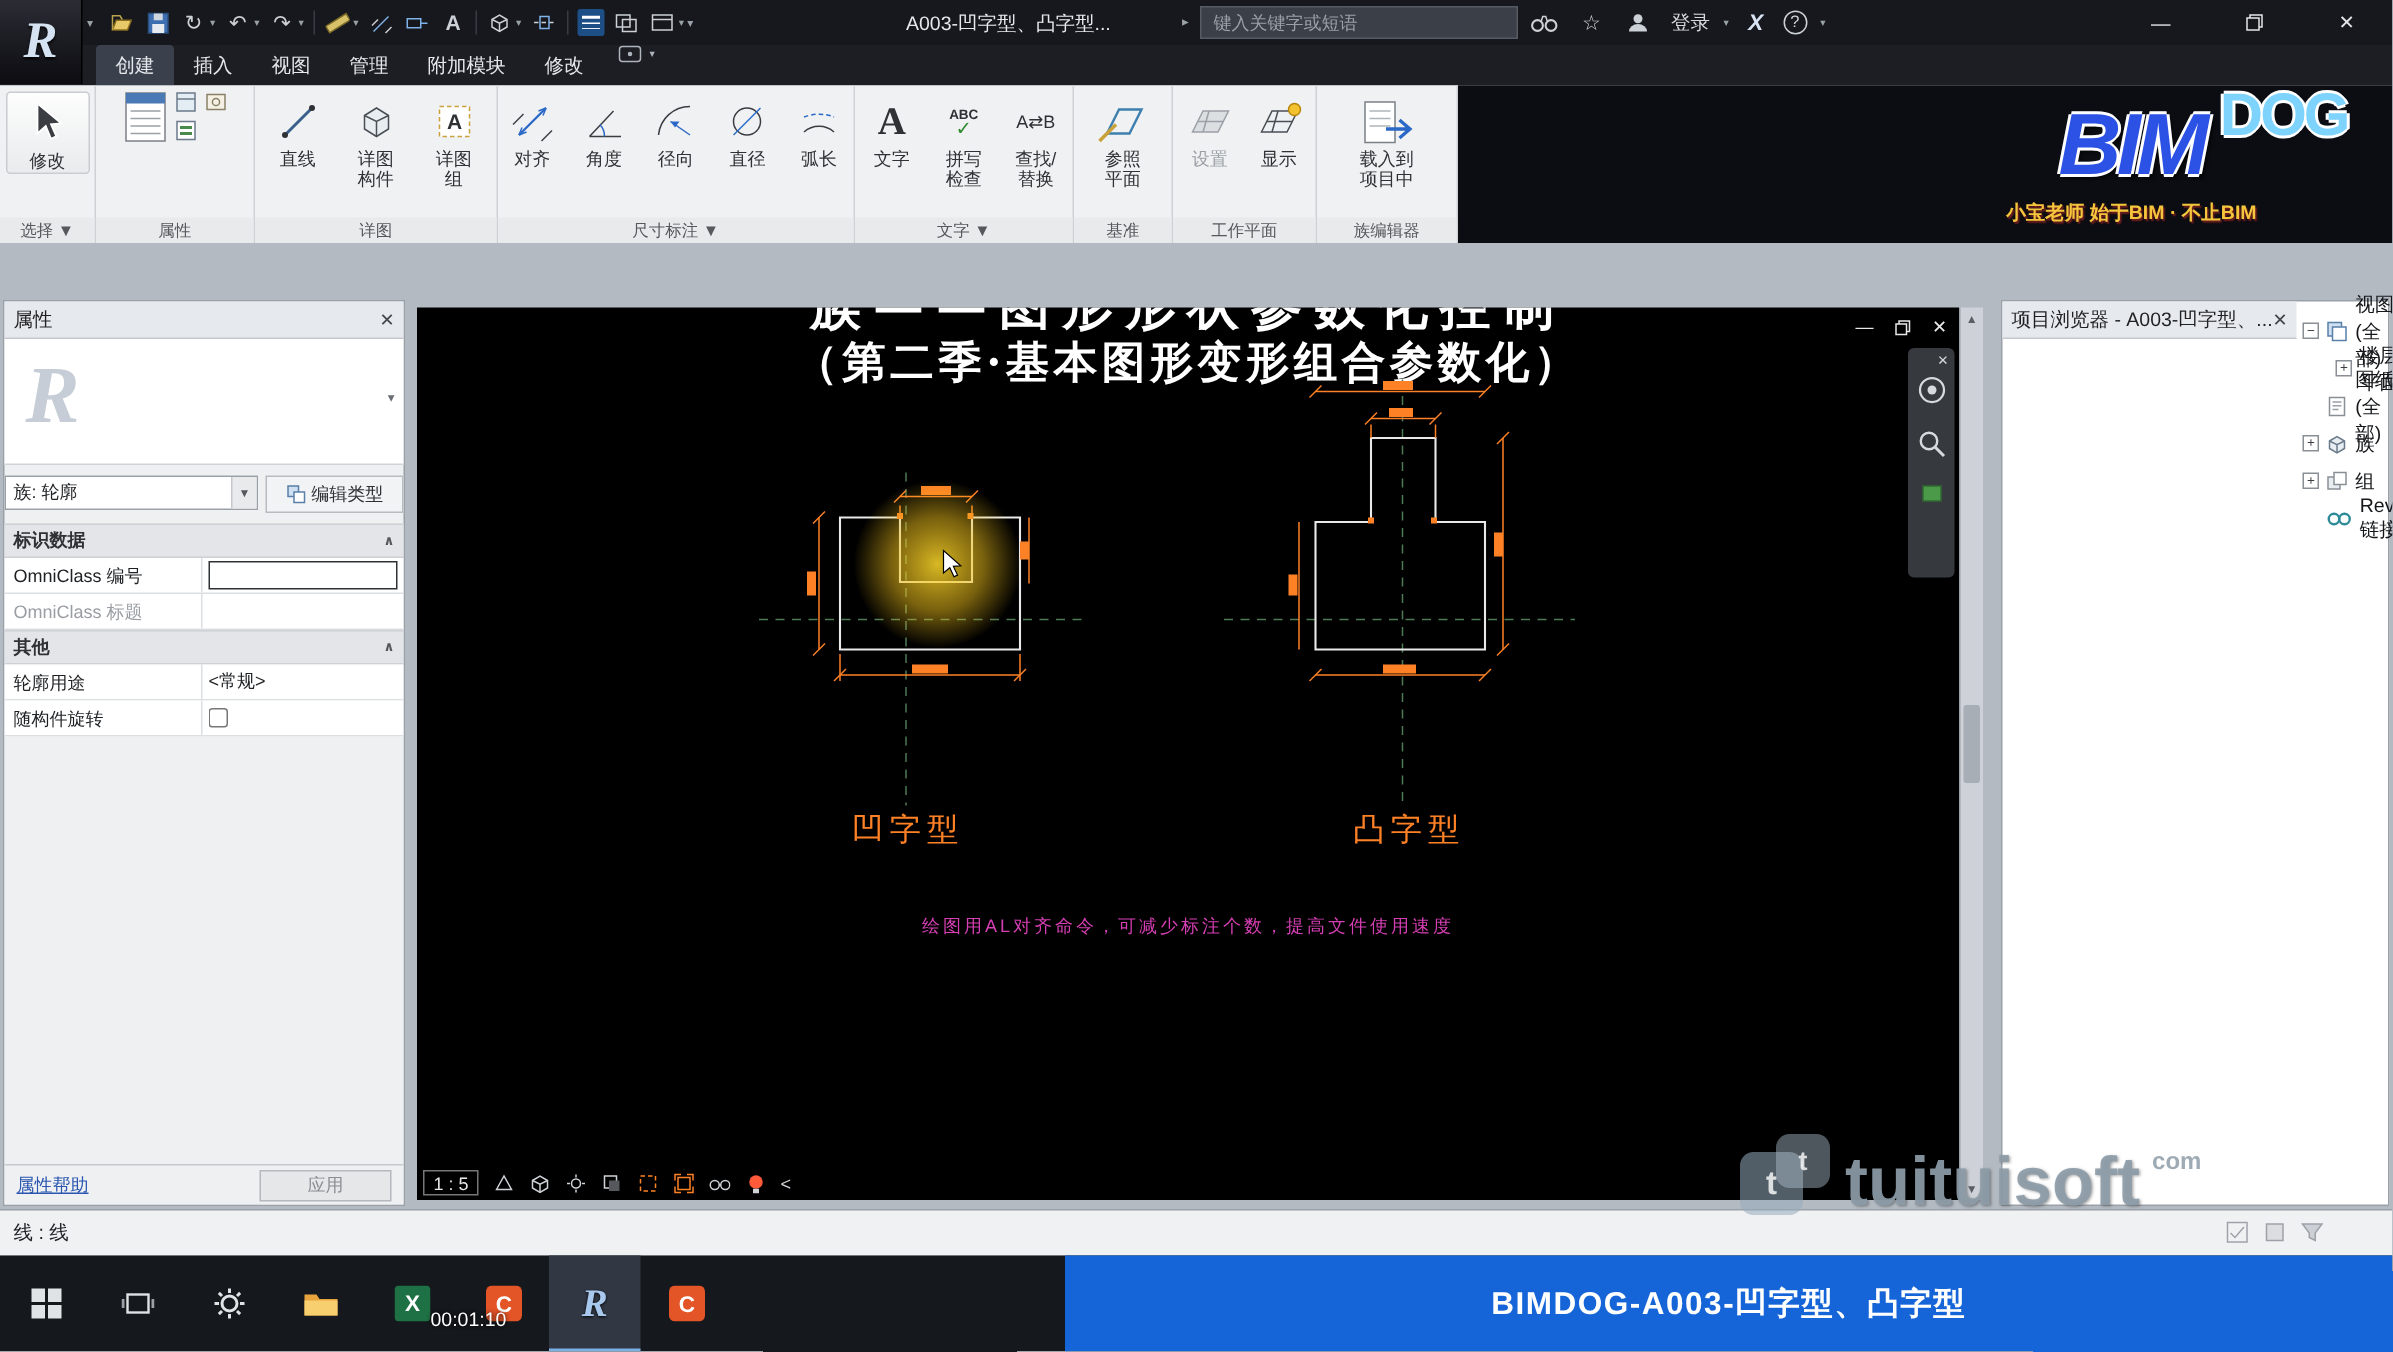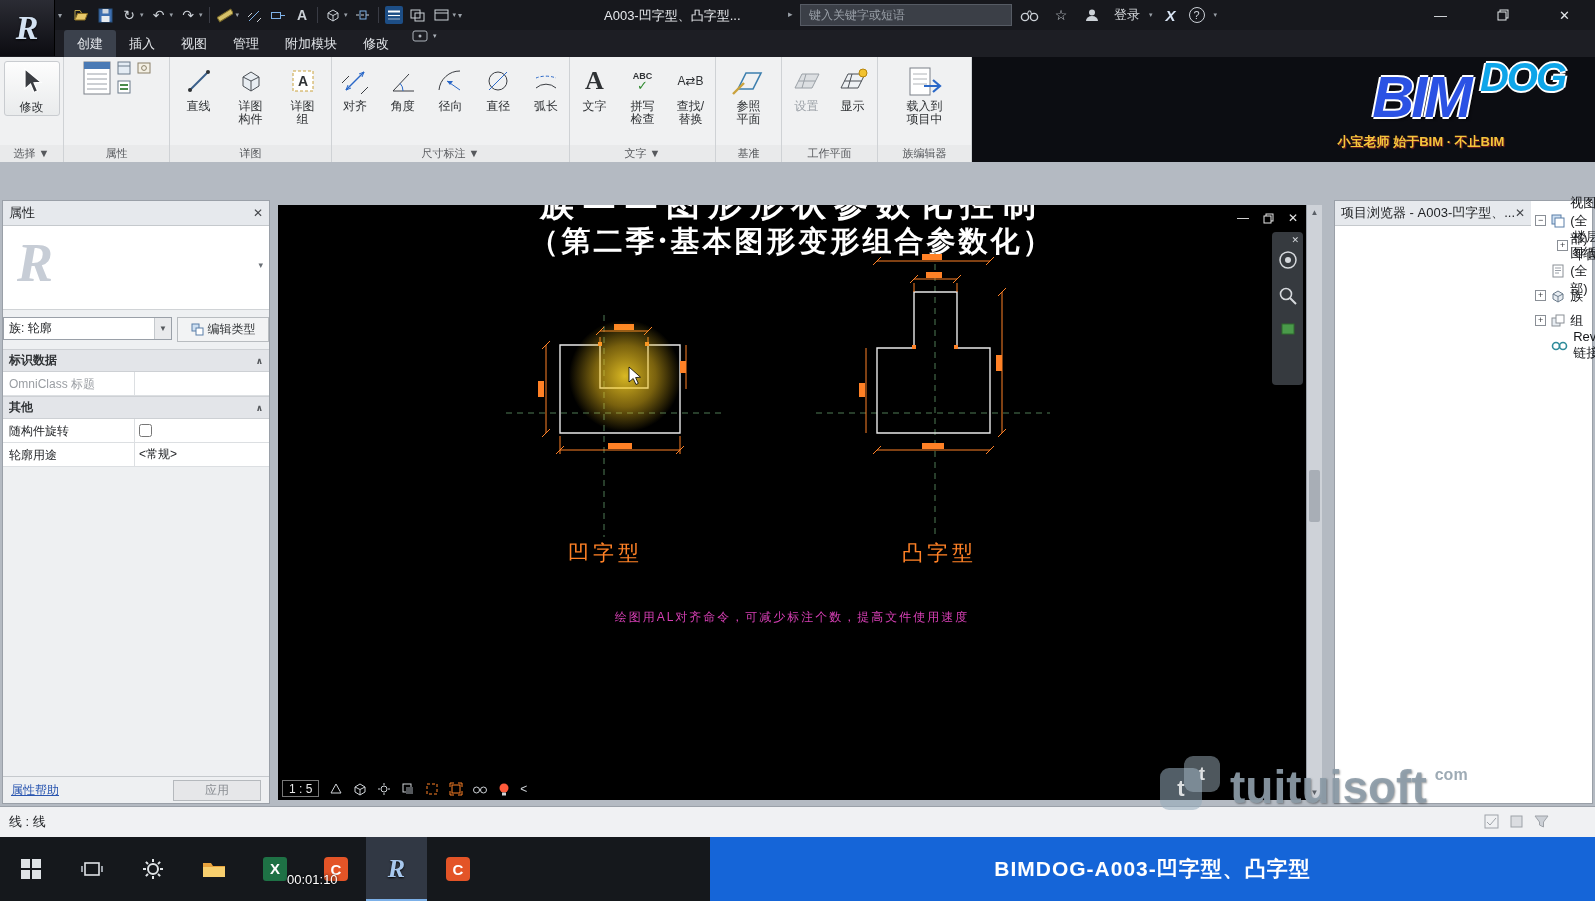--- a/index.html
+++ b/index.html
@@ -50,21 +50,21 @@
 .abc{display:flex;flex-direction:column;align-items:center;line-height:10px}
 .abc .s1{font-size:9px;font-weight:bold;color:#2f3235}
 .abc .s2{color:#2f8a2f;font-size:13px}
 .findrep{font-size:12px;color:#2f3235}
 .gray .tx{color:#9aa0a6}
 
 
 .bimdog{position:absolute;right:34px;top:6px;width:280px;text-align:center}
 .logoline{position:relative;height:66px}
 .bim{font-style:italic;font-weight:900;font-size:58px;letter-spacing:-3px;color:#2b52e4;text-shadow:-2px 0 #fff,2px 0 #fff,0 -2px #fff,0 2px #fff,3px 3px 2px #00000088}
-.dog{position:absolute;right:-4px;top:-8px;font-style:italic;font-weight:900;font-size:40px;letter-spacing:-2px;color:#0ea5e9;text-shadow:-2px 0 #fff,2px 0 #fff,0 -2px #fff,0 2px #fff}
+.dog{position:absolute;right:-4px;top:-8px;font-weight:900;font-size:40px;letter-spacing:-2px;color:#7dd3fc;text-shadow:-2px 0 #fff,2px 0 #fff,0 -2px #fff,0 2px #fff}
 .tagline{margin-top:4px;font-size:13px;font-weight:bold;color:#f5c63c;text-shadow:1px 1px 1px #7a1f1f}
 
 
 .props{position:absolute;left:2px;top:200px;width:268px;height:604px;background:#eef0f2;border:1px solid #9aa0a8;display:flex;flex-direction:column}
 .panel-head{height:25px;background:#e6e9ed;display:flex;align-items:center;padding:0 6px;font-size:13px;color:#1e2023;border-bottom:1px solid #c5c9cd;flex:none}
 .panel-close{margin-left:auto;color:#44474b;font-size:12px}
 .preview{height:84px;background:#fff;border-bottom:1px solid #d0d3d6;position:relative;flex:none}
 .bigR{position:absolute;left:14px;top:6px;font-family:"Liberation Serif",serif;font-style:italic;font-weight:bold;font-size:54px;color:#c7cdd6}
 .preview-caret{position:absolute;right:6px;top:34px;font-size:9px;color:#6a6f75}
 .combo-row{display:flex;gap:5px;padding:7px 0;flex:none}
@@ -539,36 +539,42 @@
             <rect x="5" y="5" width="7" height="7" fill="#fff" stroke="#5a7fa8"></rect>
           </svg>
         <span>编辑类型</span>
       </div>
     </div>
     <div class="sect">
       <span>标识数据</span>
       <span class="sect-chev">∧</span>
     </div>
     <div class="prow">
+      <div class="pl">OmniClass 编号</div>
+      <div class="pv">
+          <input type="text" value="" style="">
+        </div>
+    </div>
+    <div class="prow">
       <div class="pl grayed">OmniClass 标题</div>
       <div class="pv grayed"></div>
     </div>
     <div class="sect">
       <span>其他</span>
       <span class="sect-chev">∧</span>
+    </div>
+    <div class="prow">
+      <div class="pl">轮廓用途</div>
+      <div class="pv">&lt;常规&gt;</div>
     </div>
     <div class="prow">
       <div class="pl">随构件旋转</div>
       <div class="pv">
           <input type="checkbox" style="">
         </div>
-    </div>
-    <div class="prow">
-      <div class="pl">轮廓用途</div>
-      <div class="pv">&lt;常规&gt;</div>
     </div>
     <div class="props-fill"></div>
     <div class="props-bottom">
       <span class="helplink">属性帮助</span>
       <span class="applybtn">应用</span>
     </div>
   </div>
 
   <div class="canvas">
     <div class="canvas-title1">族——图形形状参数化控制</div>

